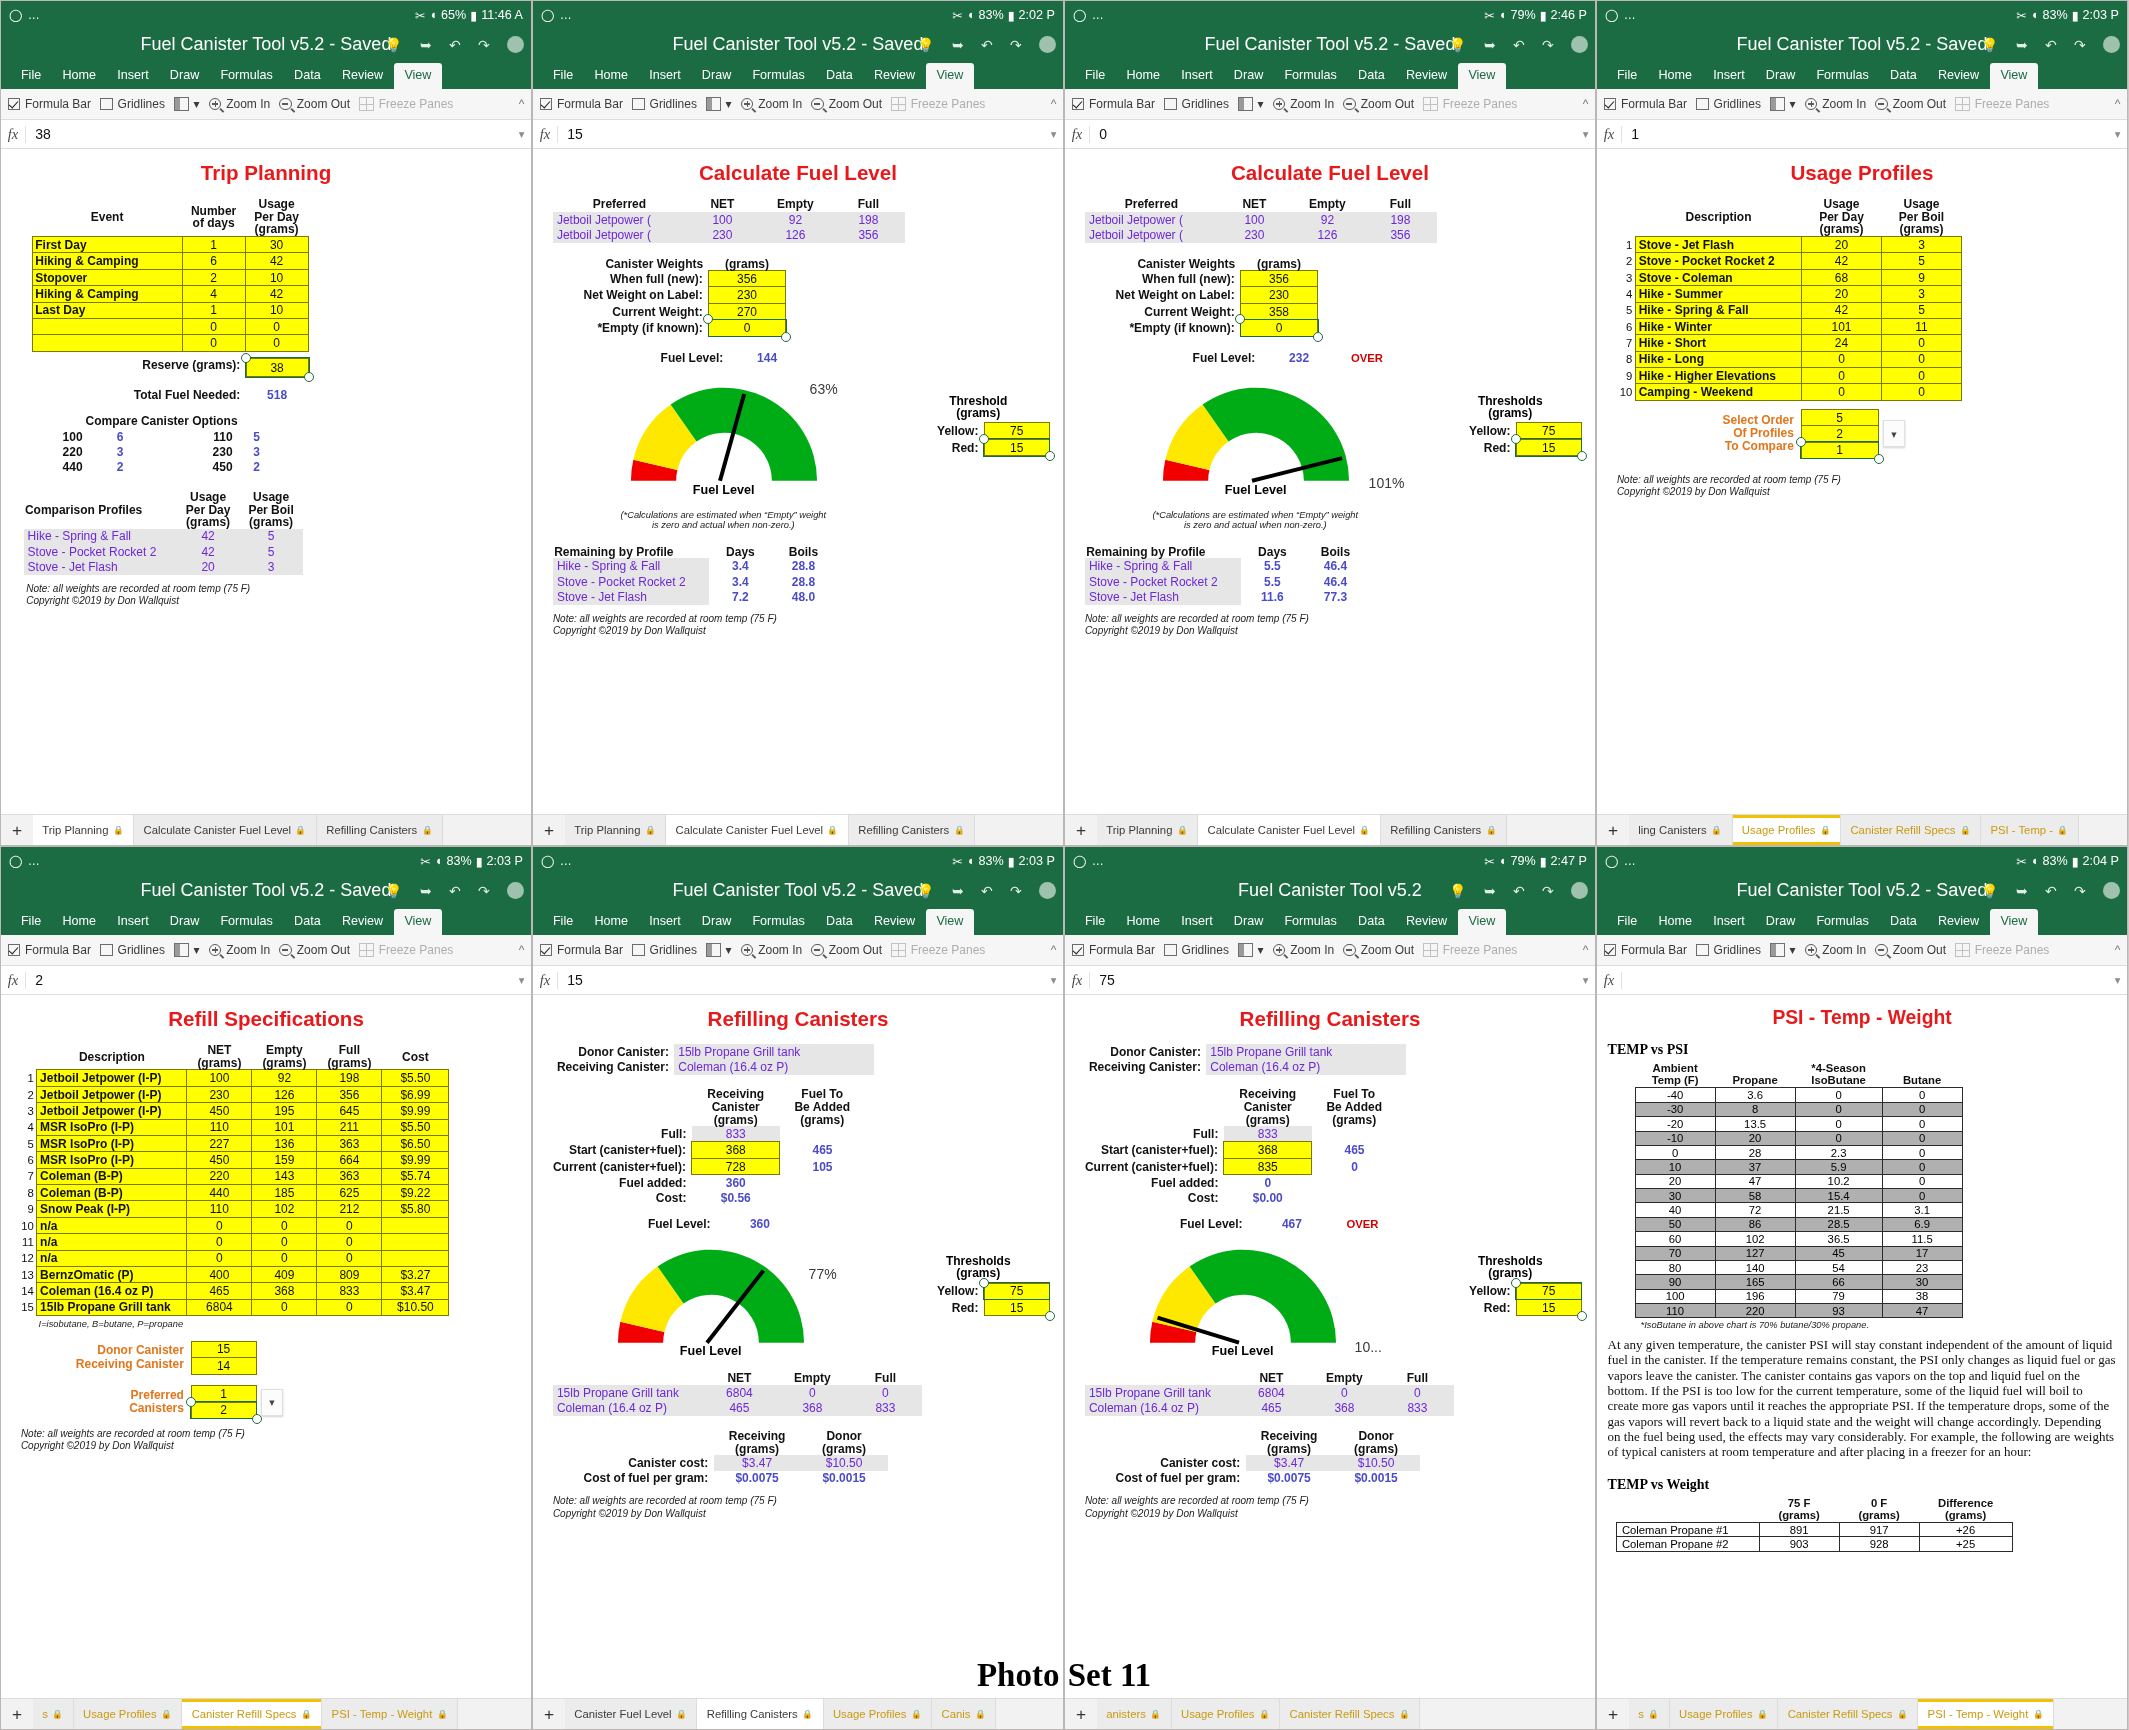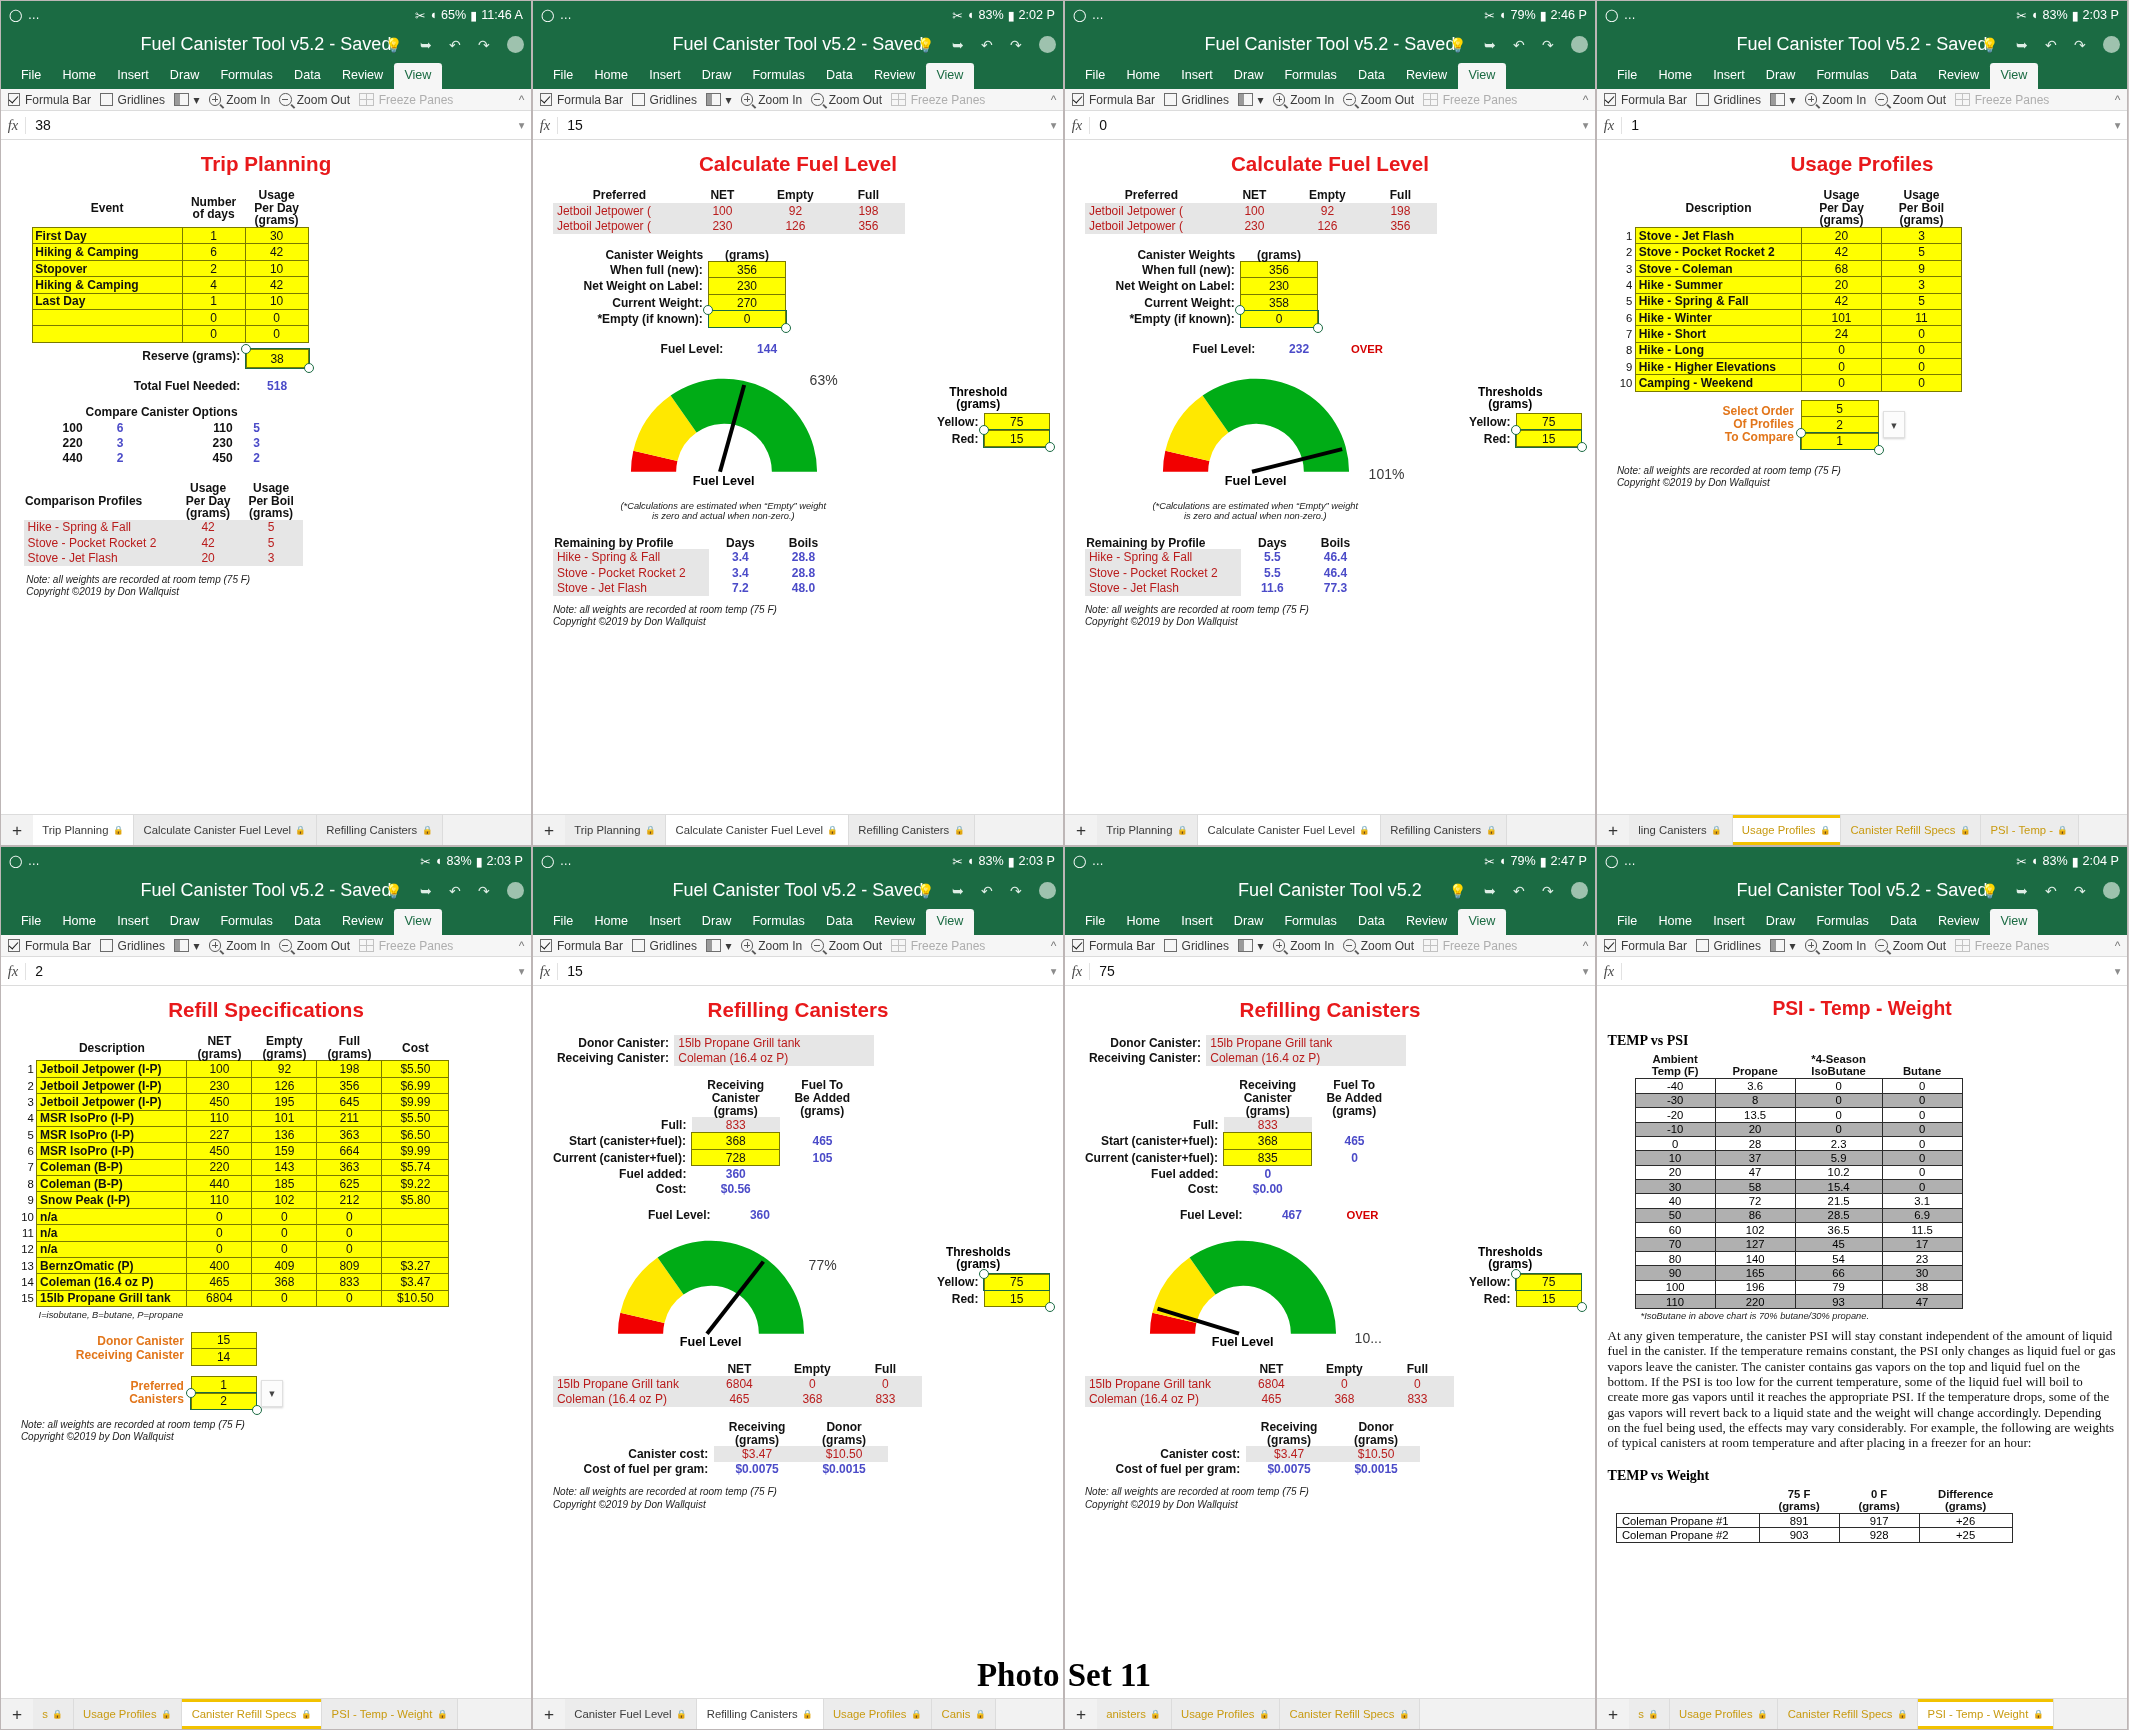--- a/index.html
+++ b/index.html
@@ -17,21 +17,21 @@
   .titlebar .ttl { font-size:18px; }
   .tb-icons { position:absolute; right:6.7px; top:0; height:31px; display:flex; align-items:center; gap:17.3px; font-size:14px; color:#dfeee6; }
   .tb-icons .av { width:17.3px;height:17.3px;border-radius:50%;background:#9ec2ae;display:inline-block; }
 
   
   .ribbon { height:29px; background:#1b6b43; display:flex; align-items:flex-end; padding-left:9.3px; flex:0 0 auto; }
   .rtab { color:#fff; font-size:12.6px; padding:5.3px 10.6px 6.7px 10.6px; white-space:nowrap; }
   .rtab.active { background:#f6f6f6; color:#1b6b43; border-radius:3.3px 3.3px 0 0; }
 
   
-  .cmdbar { height:22px; background:#f6f6f6; border-bottom:0.7px solid #dcdcdc; display:flex; align-items:center; gap:9.3px; padding:0 6.7px; font-size:12px; color:#3b3b3b; flex:0 0 auto; overflow:hidden; white-space:nowrap;}
+  .cmdbar { height:31px; background:#f6f6f6; border-bottom:0.7px solid #dcdcdc; display:flex; align-items:center; gap:9.3px; padding:0 6.7px; font-size:12px; color:#3b3b3b; flex:0 0 auto; overflow:hidden; white-space:nowrap;}
   .chk { width:12.6px;height:12.6px;border:1.3px solid #6b6b6b;display:inline-block;position:relative;vertical-align:middle; }
   .chk.on:after{content:"";position:absolute;left:2.7px;top:0px;width:4px;height:8px;border:solid #1b1b1b;border-width:0 1.7px 1.7px 0;transform:rotate(42deg);}
   .cmd { display:flex;align-items:center;gap:4.7px; }
   .cmd.dim { color:#aeaeae; }
   .glass { width:12.6px;height:12.6px;border:1.5px solid #5a5a5a;border-radius:50%;position:relative;display:inline-block; }
   .glass:after{content:"";position:absolute;width:1.5px;height:5.3px;background:#5a5a5a;right:-2px;bottom:-4px;transform:rotate(-45deg);}
   .plusmin{position:absolute;left:2px;top:4.7px;width:6px;height:1.3px;background:#5a5a5a;}
   .plusmin2{position:absolute;left:4.7px;top:2px;width:1.3px;height:6px;background:#5a5a5a;}
   .miniico{width:14.6px;height:13.3px;border:1.3px solid #6f6f6f;display:inline-block;position:relative;}
   .miniico:before{content:"";position:absolute;left:0;top:0;width:4.7px;height:100%;background:#9a9a9a;}
@@ -48,21 +48,21 @@
 
   
   .sheet{flex:1 1 auto;background:#fff;position:relative;overflow:hidden;padding:6.7px 10.6px;}
   .sheet-title{color:#e8191b;font-weight:bold;font-size:20.6px;text-align:center;margin:5.3px 0 13.3px 0;}
   .sheet-title.sm{font-size:19.3px;}
 
   table{border-collapse:collapse;}
   .hdr{font-weight:bold;font-size:12px;text-align:center;line-height:1.05;color:#111;}
   .ycell{background:#ffff00;border:0.7px solid #7a7a00;font-size:12px;text-align:center;padding:0.7px 2.7px;color:#111;}
   .ycell.left{text-align:left;font-weight:bold;}
-  .gcell{background:#e6e6e6;font-size:12px;text-align:center;padding:0.7px 4px;color:#b91c1c;margin-top:35px;}
+  .gcell{background:#e6e6e6;font-size:12px;text-align:center;padding:0.7px 4px;color:#6d28d9;margin-top:35px;}
   .gcell.left{text-align:left;}
   .plain{font-size:12px;text-align:center;padding:0.7px 4px;color:#111;}
   .lbl{font-weight:bold;font-size:12px;text-align:right;padding-right:5.3px;color:#111;white-space:nowrap;}
   .blue{color:#4b4bc8;font-weight:bold;}
   .rownum{font-size:11.3px;color:#111;text-align:right;padding-right:2.7px;}
   .note{font-style:italic;font-size:10px;color:#222;margin-top:8px;}
   .smallnote{font-style:italic;font-size:9.3px;color:#222;}
   .orange{color:#e2761b;font-weight:bold;font-size:12px;text-align:right;padding-right:6.7px;line-height:1.1;}
 
   

